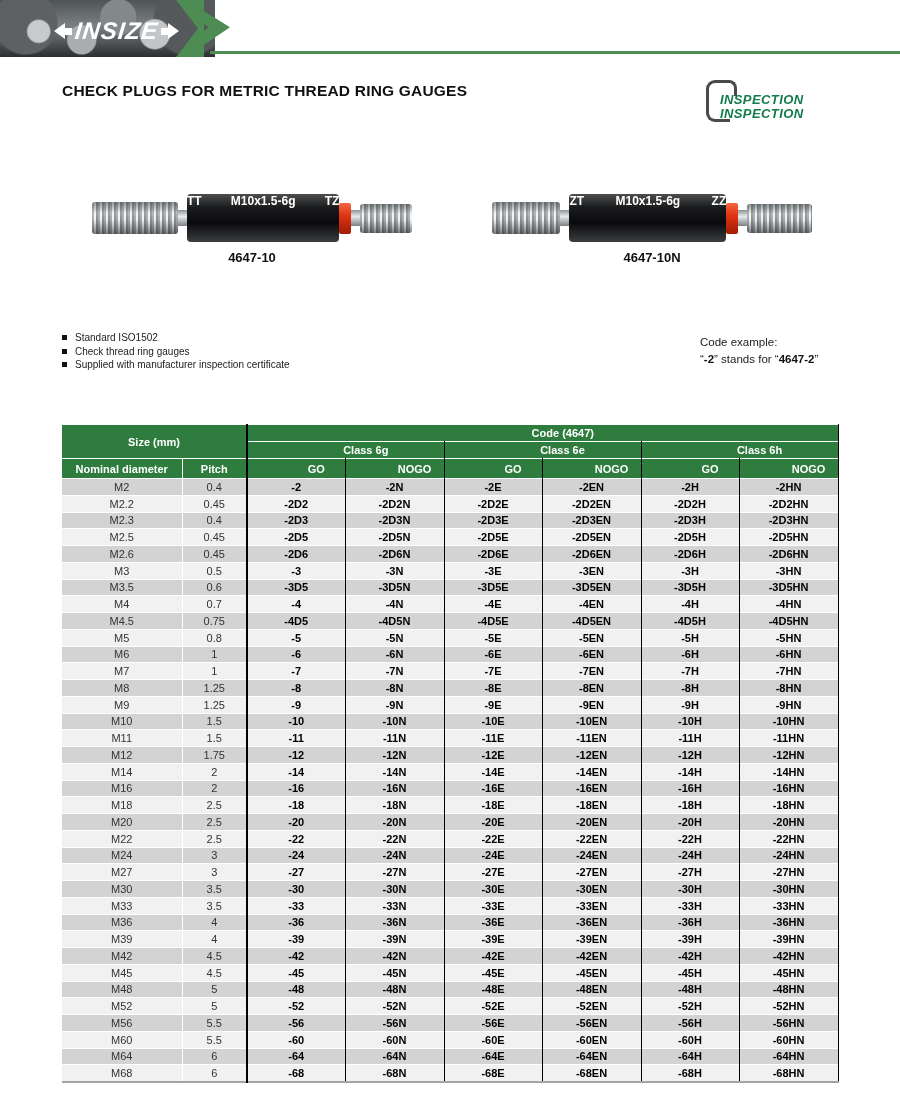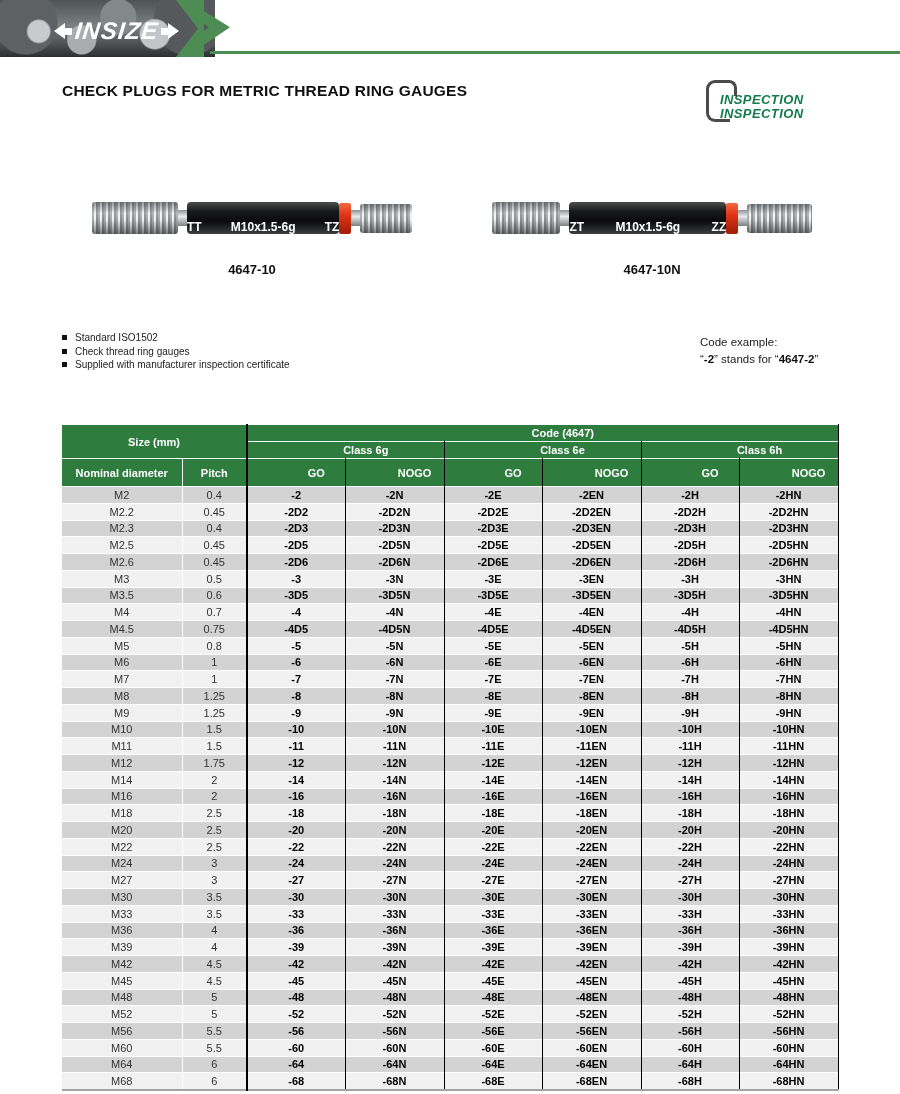--- a/index.html
+++ b/index.html
@@ -55,41 +55,41 @@
   .product { position:absolute; top:192px; width:320px; text-align:center; }
   .product.p1 { left:92px; } .product.p2 { left:492px; }
   .gauge { display:flex; align-items:center; justify-content:center; height:52px; }
   .thread { height:32px; border-radius:3px;
     background:
       linear-gradient(180deg, rgba(70,74,76,.55), rgba(255,255,255,.25) 35%, rgba(255,255,255,.1) 55%, rgba(45,48,50,.6)),
       repeating-linear-gradient(90deg,#9aa0a3 0 2px,#eef0f1 2px 4px,#7d8184 4px 6px);
   }
   .thread.big { width:96px; } .thread.small { width:58px; height:29px; }
   .neck { width:10px; height:16px; background:linear-gradient(180deg,#8e9294,#e8eaeb 40%,#7c8082); }
-  .gbody { width:170px; height:32px; border-radius:4px; padding:0 0;
+  .gbody { width:170px; height:48px; border-radius:4px; padding:0 0;
     background:linear-gradient(180deg,#4c4e50 0%,#1a1b1d 28%,#0a0a0c 60%,#3c3e40 100%);
     color:#fff; font-weight:bold; font-size:12px;
-    display:flex; align-items:flex-end; justify-content:space-between; }
+    display:flex; align-items:flex-start; justify-content:space-between; }
   .redring { width:13px; height:31px; border-radius:2px;
     background:linear-gradient(180deg,#f4683f 0%,#df3414 40%,#a92007 90%); }
-  .gauge-label { margin-top:18px; font-size:13px; font-weight:bold; color:#111; }
+  .gauge-label { margin-top:6px; font-size:13px; font-weight:bold; color:#111; }
 
   
   .features { position:absolute; top:332px; left:62px; list-style:none; font-size:10px; color:#222; }
   .features li { display:flex; align-items:baseline; margin-bottom:2.5px; }
   .features .sq { width:5px; height:5px; background:#111; margin-right:8px; flex:0 0 auto; transform:translateY(-1px); }
   .code-example { position:absolute; top:334px; left:700px; font-size:11.5px; color:#222; line-height:1.45; }
   .code-example b { color:#111; }
 
   
   .tablewrap { position:absolute; top:424px; left:62px; width:776px; }
   table { width:776px; border-collapse:collapse; table-layout:fixed; border-bottom:2px solid #a3a3a3; }
   th, td { padding:0; text-align:center; vertical-align:middle; font-size:11px; overflow:hidden; white-space:nowrap; }
   thead th { background:#2e7d3e; color:#fff; font-weight:bold; height:17px; border-top:1px solid #fff; }
-  thead tr.h3 th { height:28px; }
+  thead tr.h3 th { height:20px; }
   th.b-blk { border-right:1px solid #000;padding-left:40px; }
   th.b-blk2 { border-right:2px solid #000; }
   th.b-wht { border-right:1px solid #fff; }
   tbody td { height:16.75px; border-top:1px solid #fff; color:#333; }
   tbody td.code { font-weight:bold; color:#000; border-right:1px solid #000; }
   tbody td:nth-child(1) { border-right:1px solid #fff; }
   tbody td:nth-child(2) { border-right:2px solid #000; }
   tbody tr.odd td { background:#d3d3d3; }
   tbody tr.even td { background:#f1f1f1; }
 </style>

